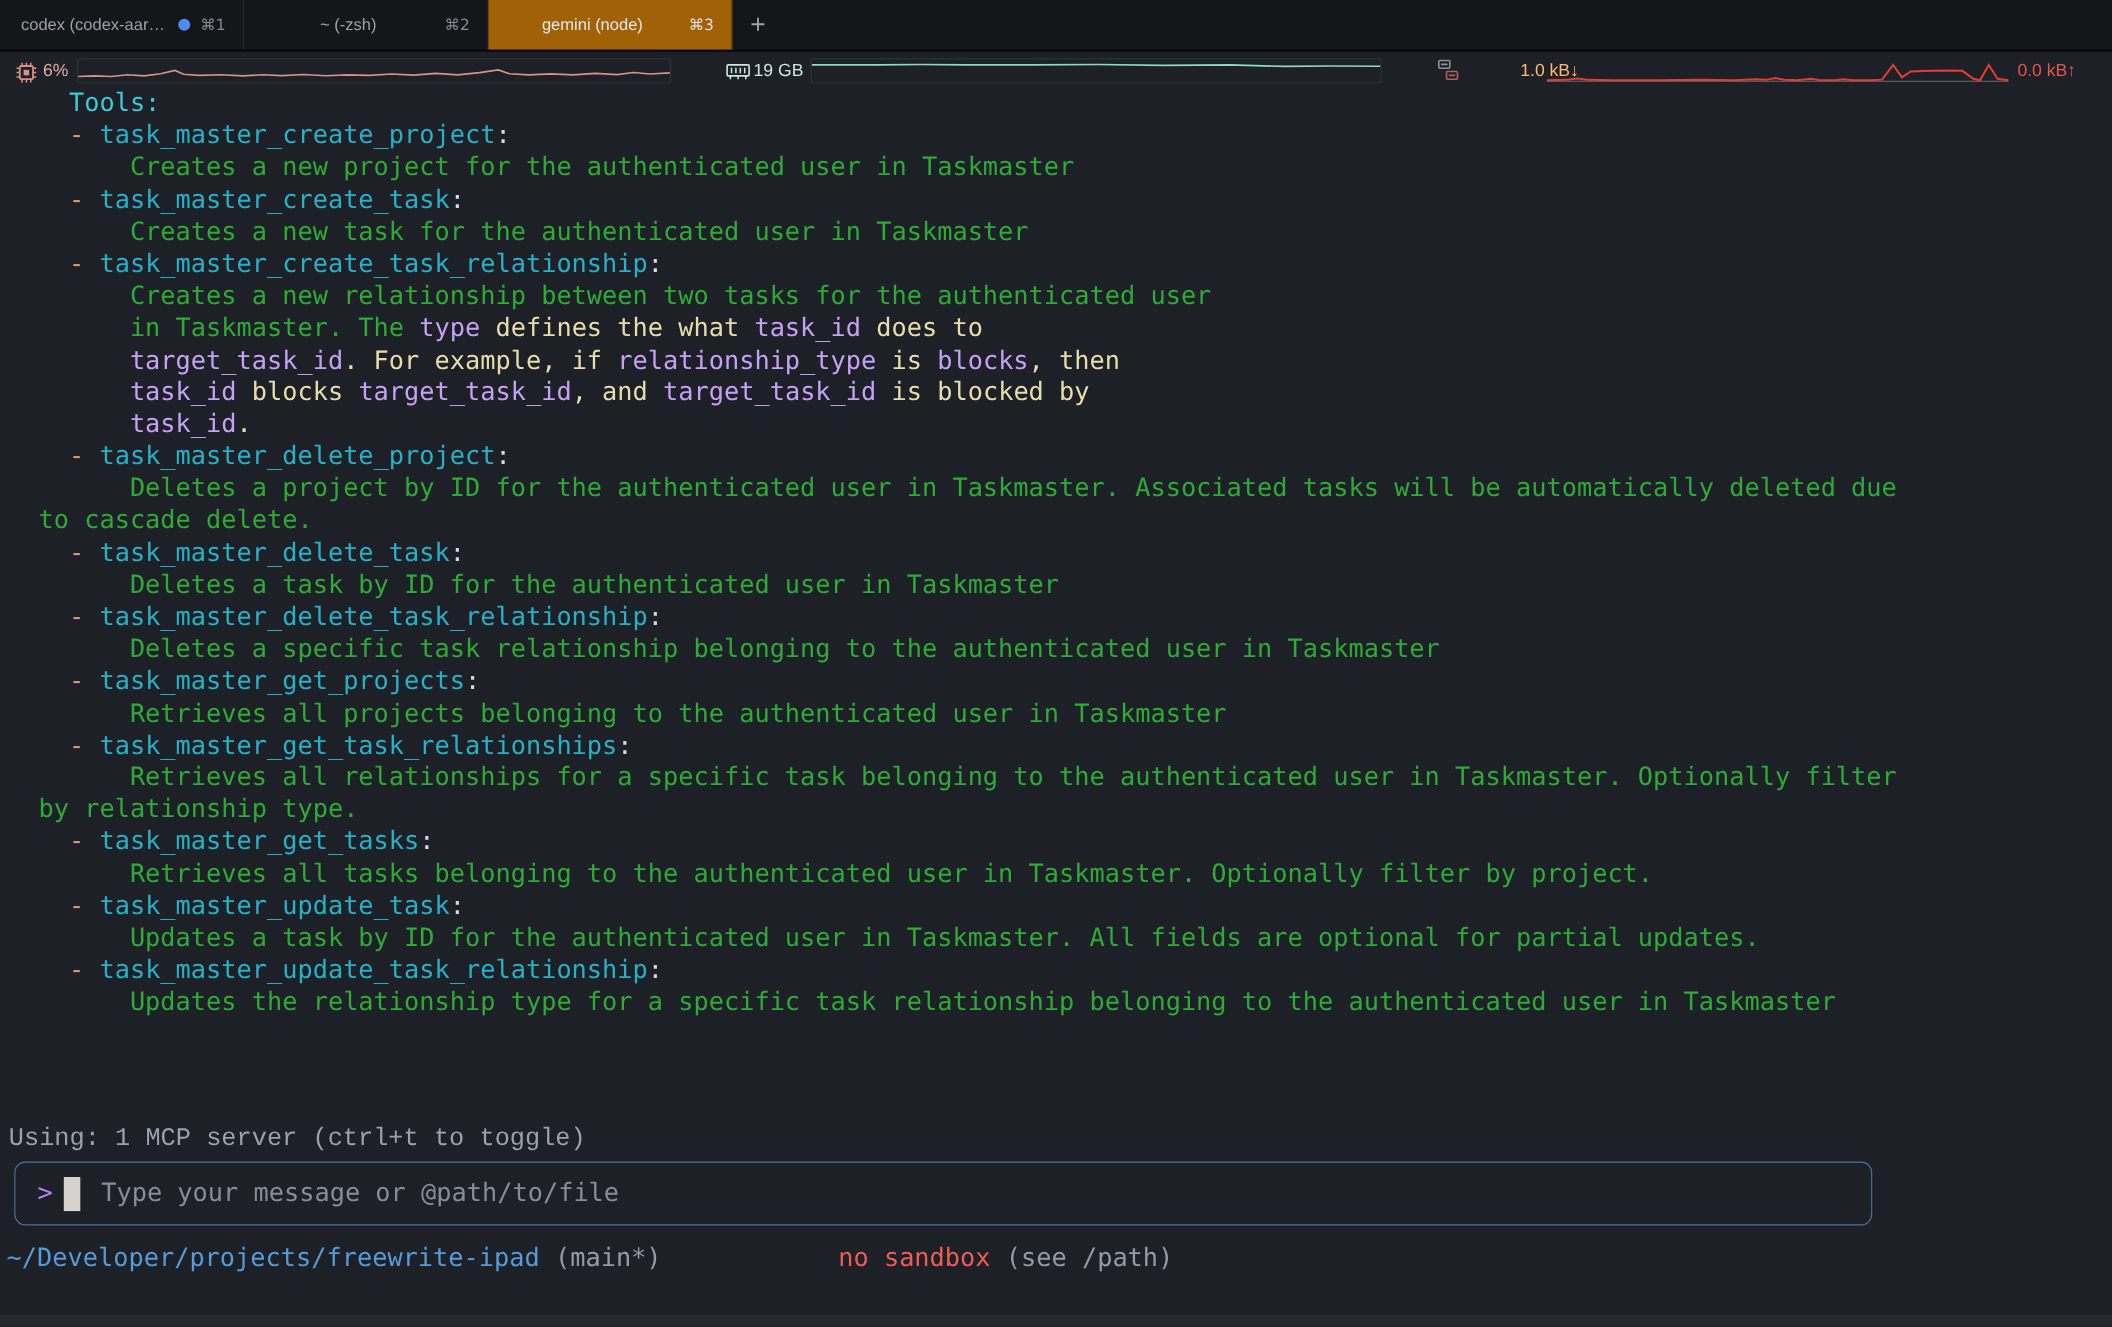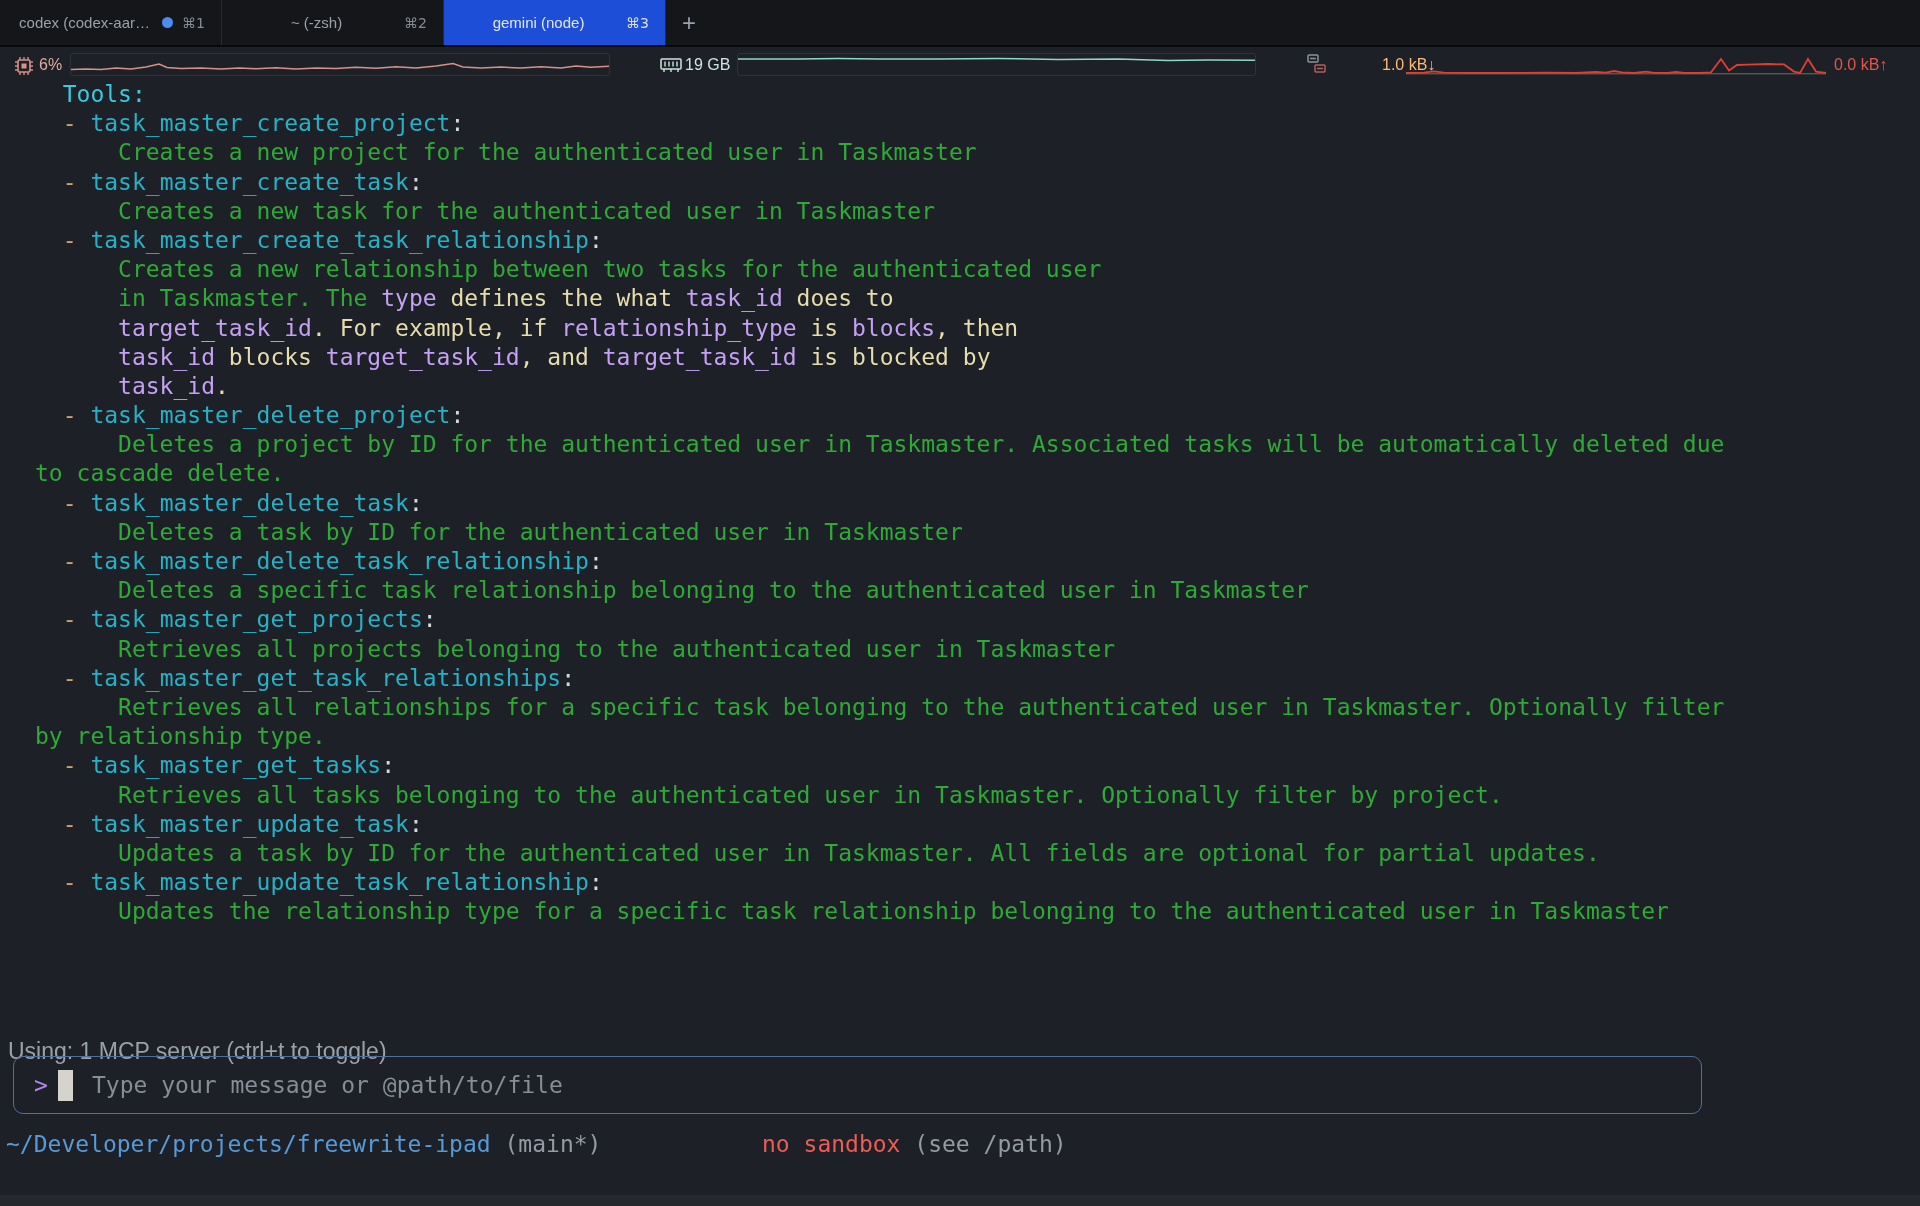--- a/index.html
+++ b/index.html
@@ -8,21 +8,21 @@
   .win{position:absolute;inset:0;}
 
   
   .tabbar{position:absolute;left:0;top:0;width:1920px;height:47px;background:#141619;
           border-bottom:2px solid #08090c;box-sizing:border-box;display:flex;align-items:stretch;}
   #tabs{display:flex;height:100%;justify-content:center;}
   .tab{width:222px;display:flex;align-items:center;gap:9px;padding:0 16px;box-sizing:border-box;
        border-right:1px solid #262b31;color:#9aa1a9;font-size:15px;cursor:default;}
   .tab .t{flex:1;text-align:center;white-space:nowrap;overflow:hidden;}
   .tab .k{color:#868c94;font-family:"DejaVu Sans",sans-serif;font-size:14px;}
-  .tab.active{background:#1d4ed8;color:#e4e7eb;}
+  .tab.active{background:#a16207;color:#e4e7eb;}
   .tab.active .k{color:#dfe2e7;}
   .dot{width:11px;height:11px;border-radius:50%;background:#4d8bee;flex:none;}
   .plus{width:34px;display:flex;align-items:center;justify-content:center;color:#9aa1a9;
         font-size:24px;font-weight:300;margin-left:6px;}
 
   
   .stats{position:absolute;left:0;top:49px;width:1920px;height:36px;font-size:16px;}
   .stats .lab{position:absolute;top:7px;white-space:nowrap;}
   .graphbox{position:absolute;border:1px solid #2c333b;border-radius:3px;box-sizing:border-box;background:transparent;}
   .graphbox svg, .netgraph svg{display:block;}
@@ -31,21 +31,21 @@
   .netDown{left:1382px;color:#fdba74;}
   .netUp{left:1834px;color:#e4564a;}
   .icn{position:absolute;top:5px;}
 
   
   .term{position:absolute;left:35px;top:80px;white-space:pre;
         font-family:"DejaVu Sans Mono",monospace;font-size:23px;line-height:29.2px;}
   .tline{height:29.2px;}
 
   .mcp{position:absolute;left:8px;top:1022px;color:#99a1ab;
-       font-family:Liberation Sans, sans-serif;font-size:23px;white-space:pre;margin-top:16px;}
+       font-family:Liberation Mono, monospace;font-size:23px;white-space:pre;}
 
   
   .inputbox{position:absolute;left:13px;top:1056px;width:1689px;height:58px;box-sizing:border-box;
             border:1px solid #50709a;border-radius:10px;}
   .inputbox .prompt{position:absolute;left:20px;top:50%;transform:translateY(-50%);
                     color:#b286ea;font-family:"DejaVu Sans Mono",monospace;font-size:23px;}
   .inputbox .cursor{position:absolute;left:44px;top:13px;width:15px;height:31px;background:#d6d3cd;}
   .inputbox .ph{position:absolute;left:78px;top:50%;transform:translateY(-50%);
                 color:#878d97;font-family:"DejaVu Sans Mono",monospace;font-size:23px;white-space:pre;}
 

